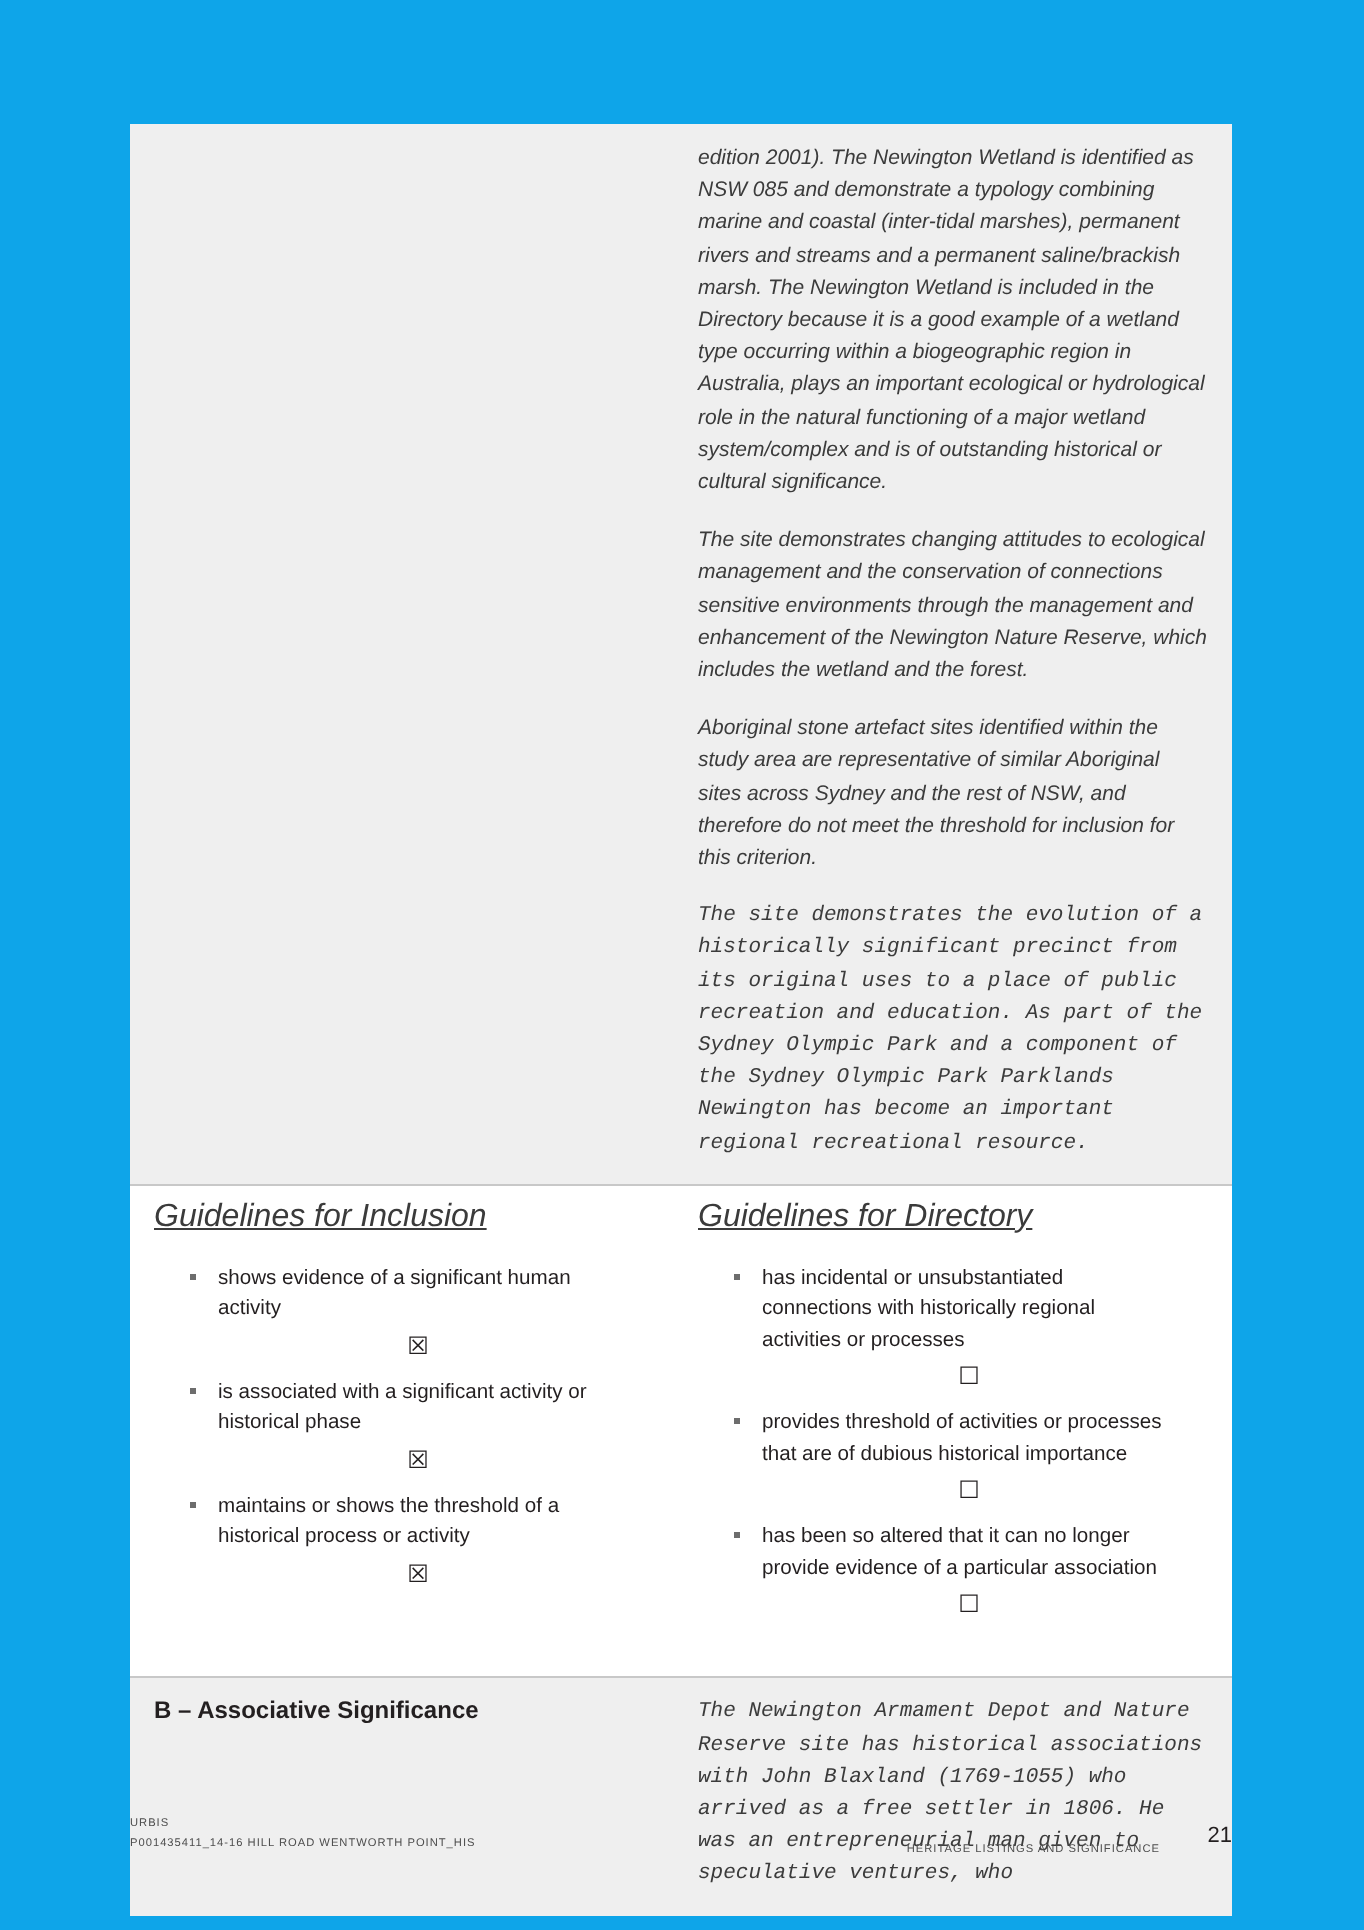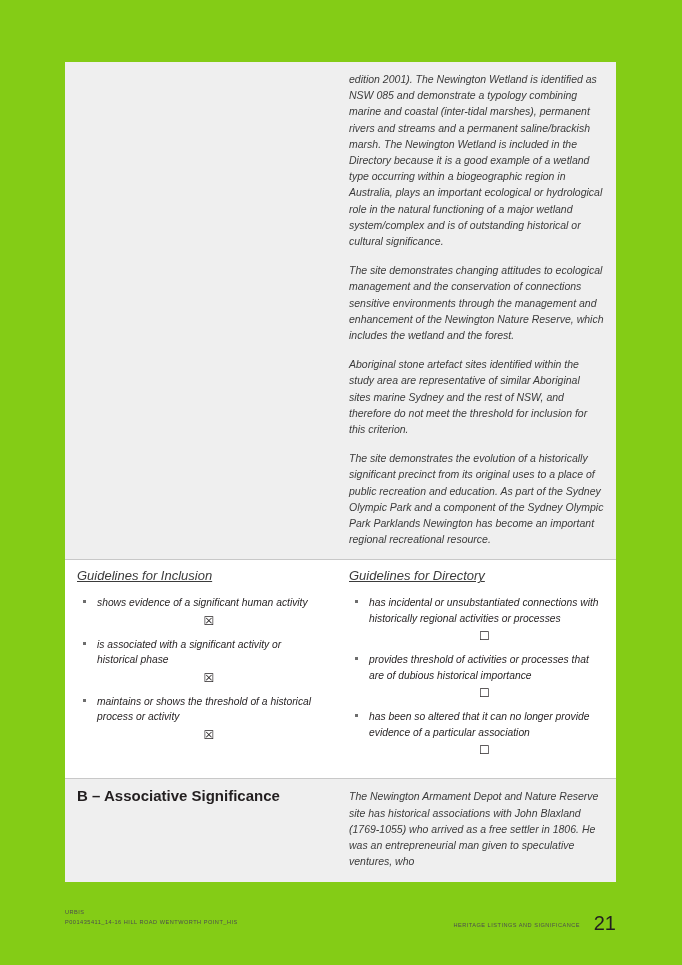--- a/index.html
+++ b/index.html
@@ -15,21 +15,21 @@
     position: relative;
     overflow: hidden;
   }
 
   .page {
     position: absolute;
     left: 0;
     top: 0;
     width: 682px;
     height: 965px;
-    background: #84cc16;
+    background: #0ea5e9;
   }
 
   .table-wrap {
     position: absolute;
     left: 65px;
     top: 62px;
     width: 551px;
   }
 
   table.heritage {
@@ -57,40 +57,39 @@
     border-top: 1px solid #c8c8c8;
   }
 
   .italic-body p {
     margin: 0 0 13px 0;
     font-style: italic;
     font-size: 10.5px;
     line-height: 16.2px;
     color: #3b3b3b;
   }
-  .italic-body p:last-child { margin-bottom: 0; }
+  .italic-body p:last-child { margin-bottom: 0; font-family: Liberation Mono, monospace; }
 
   .clipped-top {
     
   }
 
   .guide-head {
-    font-size: 13px;
+    font-size: 16px;
     font-style: italic;
     text-decoration: underline;
     color: #3b3b3b;
     margin: 0 0 12px 0;
     line-height: 14px;
   }
 
   ul.bullets {
     list-style: none;
-    margin: 4px;
+    margin: 16px;
     padding: 0;
-    font-style: italic;
   }
   ul.bullets li {
     position: relative;
     padding-left: 16px;
     margin: 0 0 8px 0;
     font-size: 10.3px;
     line-height: 15.5px;
     color: #231f20;
   }
   ul.bullets li .bsq {
@@ -105,21 +104,21 @@
     display: block;
     text-align: center;
     font-size: 12px;
     line-height: 16px;
     margin-top: 2px;
     color: #231f20;
     font-family: "DejaVu Sans", sans-serif;
   }
 
   .sect-title {
-    font-size: 15px;
+    font-size: 12px;
     font-weight: bold;
     color: #231f20;
     line-height: 15px;
     margin: 0;
   }
 
   .footer {
     position: absolute;
     left: 65px;
     top: 908px;
@@ -141,21 +140,21 @@
     top: 14px;
     font-size: 5.6px;
     letter-spacing: 0.5px;
     color: #4d4d4d;
     text-align: right;
   }
   .footer .f-page {
     position: absolute;
     right: 0;
     top: 4px;
-    font-size: 20px;
+    font-size: 11px;
     color: #231f20;
   }
 </style>
 </head>
 <body>
 
 <div class="page">
 
   <div class="table-wrap">
     <table class="heritage">
@@ -165,21 +164,21 @@
       </colgroup>
       <tbody>
         <tr>
           <td class="col-left cell-shade">
             <div class="cell-pad"></div>
           </td>
           <td class="col-right cell-shade">
             <div class="cell-pad italic-body">
               <p class="clipped-top">edition 2001). The Newington Wetland is identified as NSW 085 and demonstrate a typology combining marine and coastal (inter-tidal marshes), permanent rivers and streams and a permanent saline/brackish marsh. The Newington Wetland is included in the Directory because it is a good example of a wetland type occurring within a biogeographic region in Australia, plays an important ecological or hydrological role in the natural functioning of a major wetland system/complex and is of outstanding historical or cultural significance.</p>
               <p>The site demonstrates changing attitudes to ecological management and the conservation of connections sensitive environments through the management and enhancement of the Newington Nature Reserve, which includes the wetland and the forest.</p>
-              <p>Aboriginal stone artefact sites identified within the study area are representative of similar Aboriginal sites marine Sydney and the rest of NSW, and therefore do not meet the threshold for inclusion for this criterion.</p>
+              <p>Aboriginal stone artefact sites identified within the study area are representative of similar Aboriginal sites across Sydney and the rest of NSW, and therefore do not meet the threshold for inclusion for this criterion.</p>
               <p>The site demonstrates the evolution of a historically significant precinct from its original uses to a place of public recreation and education. As part of the Sydney Olympic Park and a component of the Sydney Olympic Park Parklands Newington has become an important regional recreational resource.</p>
             </div>
           </td>
         </tr>
 
         <tr class="row-border-top">
           <td class="col-left cell-white">
             <div class="cell-pad">
               <div class="guide-head">Guidelines for Inclusion</div>
               <ul class="bullets">

